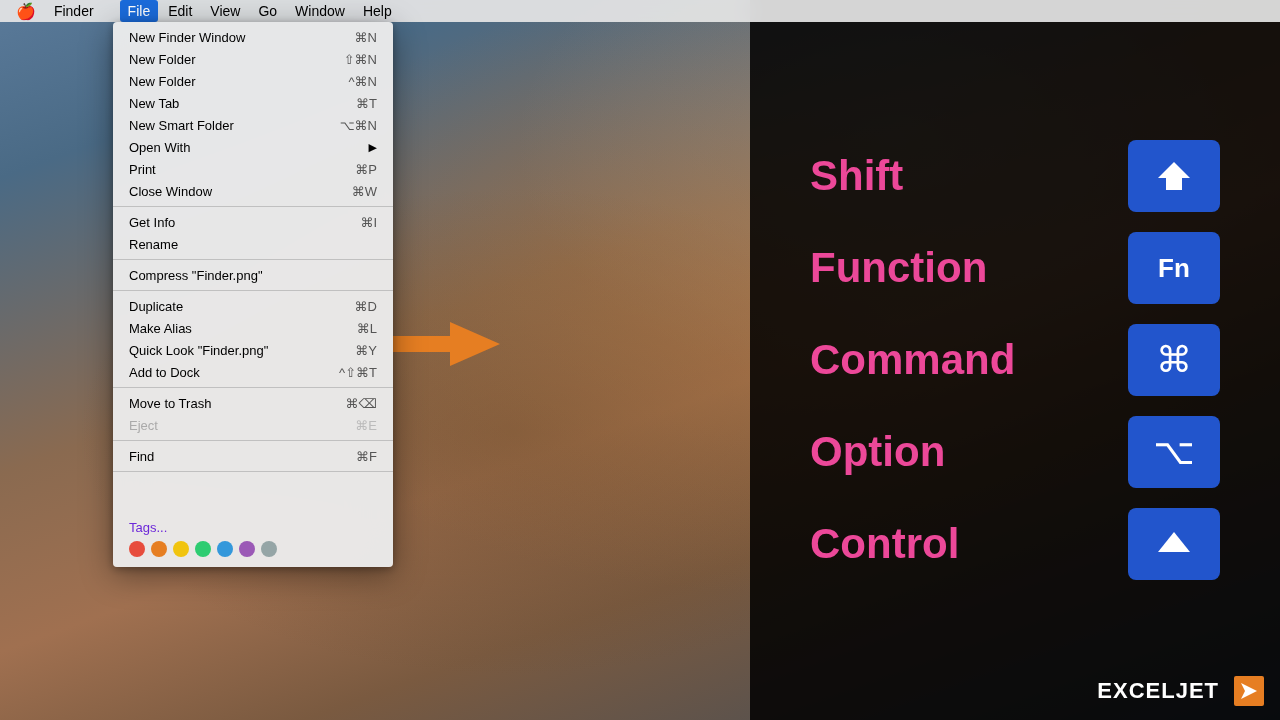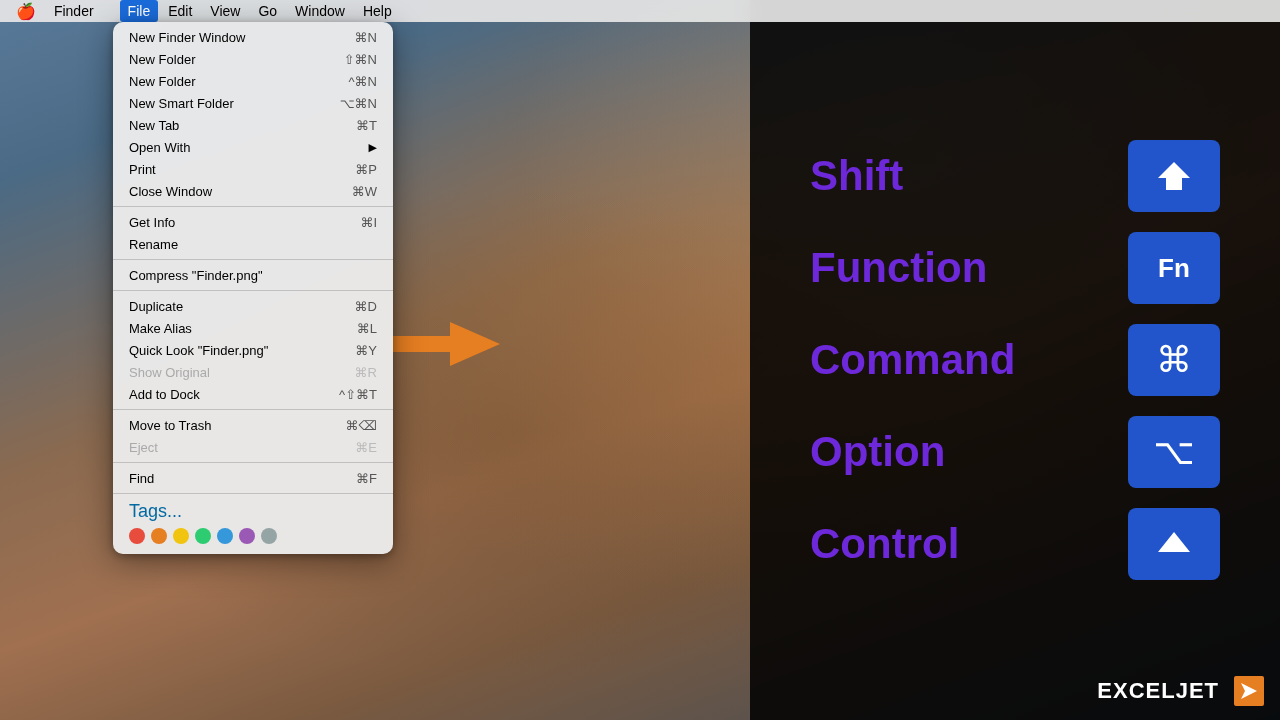--- a/index.html
+++ b/index.html
@@ -77,21 +77,21 @@
       padding: 0 8px;
     }
 
     
     .dropdown-menu {
       position: absolute;
       top: 22px;
       left: 113px;
       width: 280px;
       background: rgba(235, 235, 235, 0.97);
-      border-radius: 10px;
+      border-radius: 4px;
       box-shadow: 0 8px 32px rgba(0,0,0,0.4), 0 2px 8px rgba(0,0,0,0.3);
       z-index: 200;
       padding: 4px 0;
       backdrop-filter: blur(20px);
     }
 
     .menu-item {
       display: flex;
       align-items: center;
       justify-content: space-between;
@@ -160,21 +160,21 @@
     .key-row {
       display: flex;
       align-items: center;
       justify-content: flex-start;
       gap: 0;
     }
 
     .key-label {
       font-size: 42px;
       font-weight: 700;
-      color: #6d28d9;
+      color: #ec4899;
       flex: 1;
       text-align: left;
     }
 
     .key-icon {
       width: 92px;
       height: 72px;
       background: #2255cc;
       border-radius: 8px;
       display: flex;
@@ -223,28 +223,28 @@
   </div>
   <div class="menu-item">
     <span>New Folder</span>
     <span class="shortcut">⇧⌘N</span>
   </div>
   <div class="menu-item">
     <span>New Folder</span>
     <span class="shortcut">^⌘N</span>
   </div>
   <div class="menu-item">
+    <span>New Tab</span>
+    <span class="shortcut">⌘T</span>
+  </div>
+  <div class="menu-item">
     <span>New Smart Folder</span>
     <span class="shortcut">⌥⌘N</span>
   </div>
   <div class="menu-item">
-    <span>New Tab</span>
-    <span class="shortcut">⌘T</span>
-  </div>
-  <div class="menu-item">
     <span>Open With</span>
     <span class="arrow">▶</span>
   </div>
   <div class="menu-item">
     <span>Print</span>
     <span class="shortcut">⌘P</span>
   </div>
   <div class="menu-item">
     <span>Close Window</span>
     <span class="shortcut">⌘W</span>
@@ -274,24 +274,20 @@
     <span>Duplicate</span>
     <span class="shortcut">⌘D</span>
   </div>
   <div class="menu-item">
     <span>Make Alias</span>
     <span class="shortcut">⌘L</span>
   </div>
   <div class="menu-item">
     <span>Quick Look "Finder.png"</span>
     <span class="shortcut">⌘Y</span>
-  </div>
-  <div class="menu-item disabled">
-    <span>Show Original</span>
-    <span class="shortcut">⌘R</span>
   </div>
   <div class="menu-item">
     <span>Add to Dock</span>
     <span class="shortcut">^⇧⌘T</span>
   </div>
 
   <div class="menu-separator"></div>
 
   <div class="menu-item">
     <span>Move to Trash</span>
@@ -305,21 +301,21 @@
   <div class="menu-separator"></div>
 
   <div class="menu-item">
     <span>Find</span>
     <span class="shortcut">⌘F</span>
   </div>
 
   <div class="menu-separator"></div>
 
   <div style="padding: 3px 16px 6px;">
-    <div style="font-size:18px; color:#0369a1; margin-bottom:6px;">Tags...</div>
+    <div style="font-size:13px; color:#6d28d9; margin-bottom:6px;margin-top:41px;">Tags...</div>
     <div class="tags-dots">
       <div class="tag-dot" style="background:#e74c3c;"></div>
       <div class="tag-dot" style="background:#e67e22;"></div>
       <div class="tag-dot" style="background:#f1c40f;"></div>
       <div class="tag-dot" style="background:#2ecc71;"></div>
       <div class="tag-dot" style="background:#3498db;"></div>
       <div class="tag-dot" style="background:#9b59b6;"></div>
       <div class="tag-dot" style="background:#95a5a6;"></div>
     </div>
   </div>

